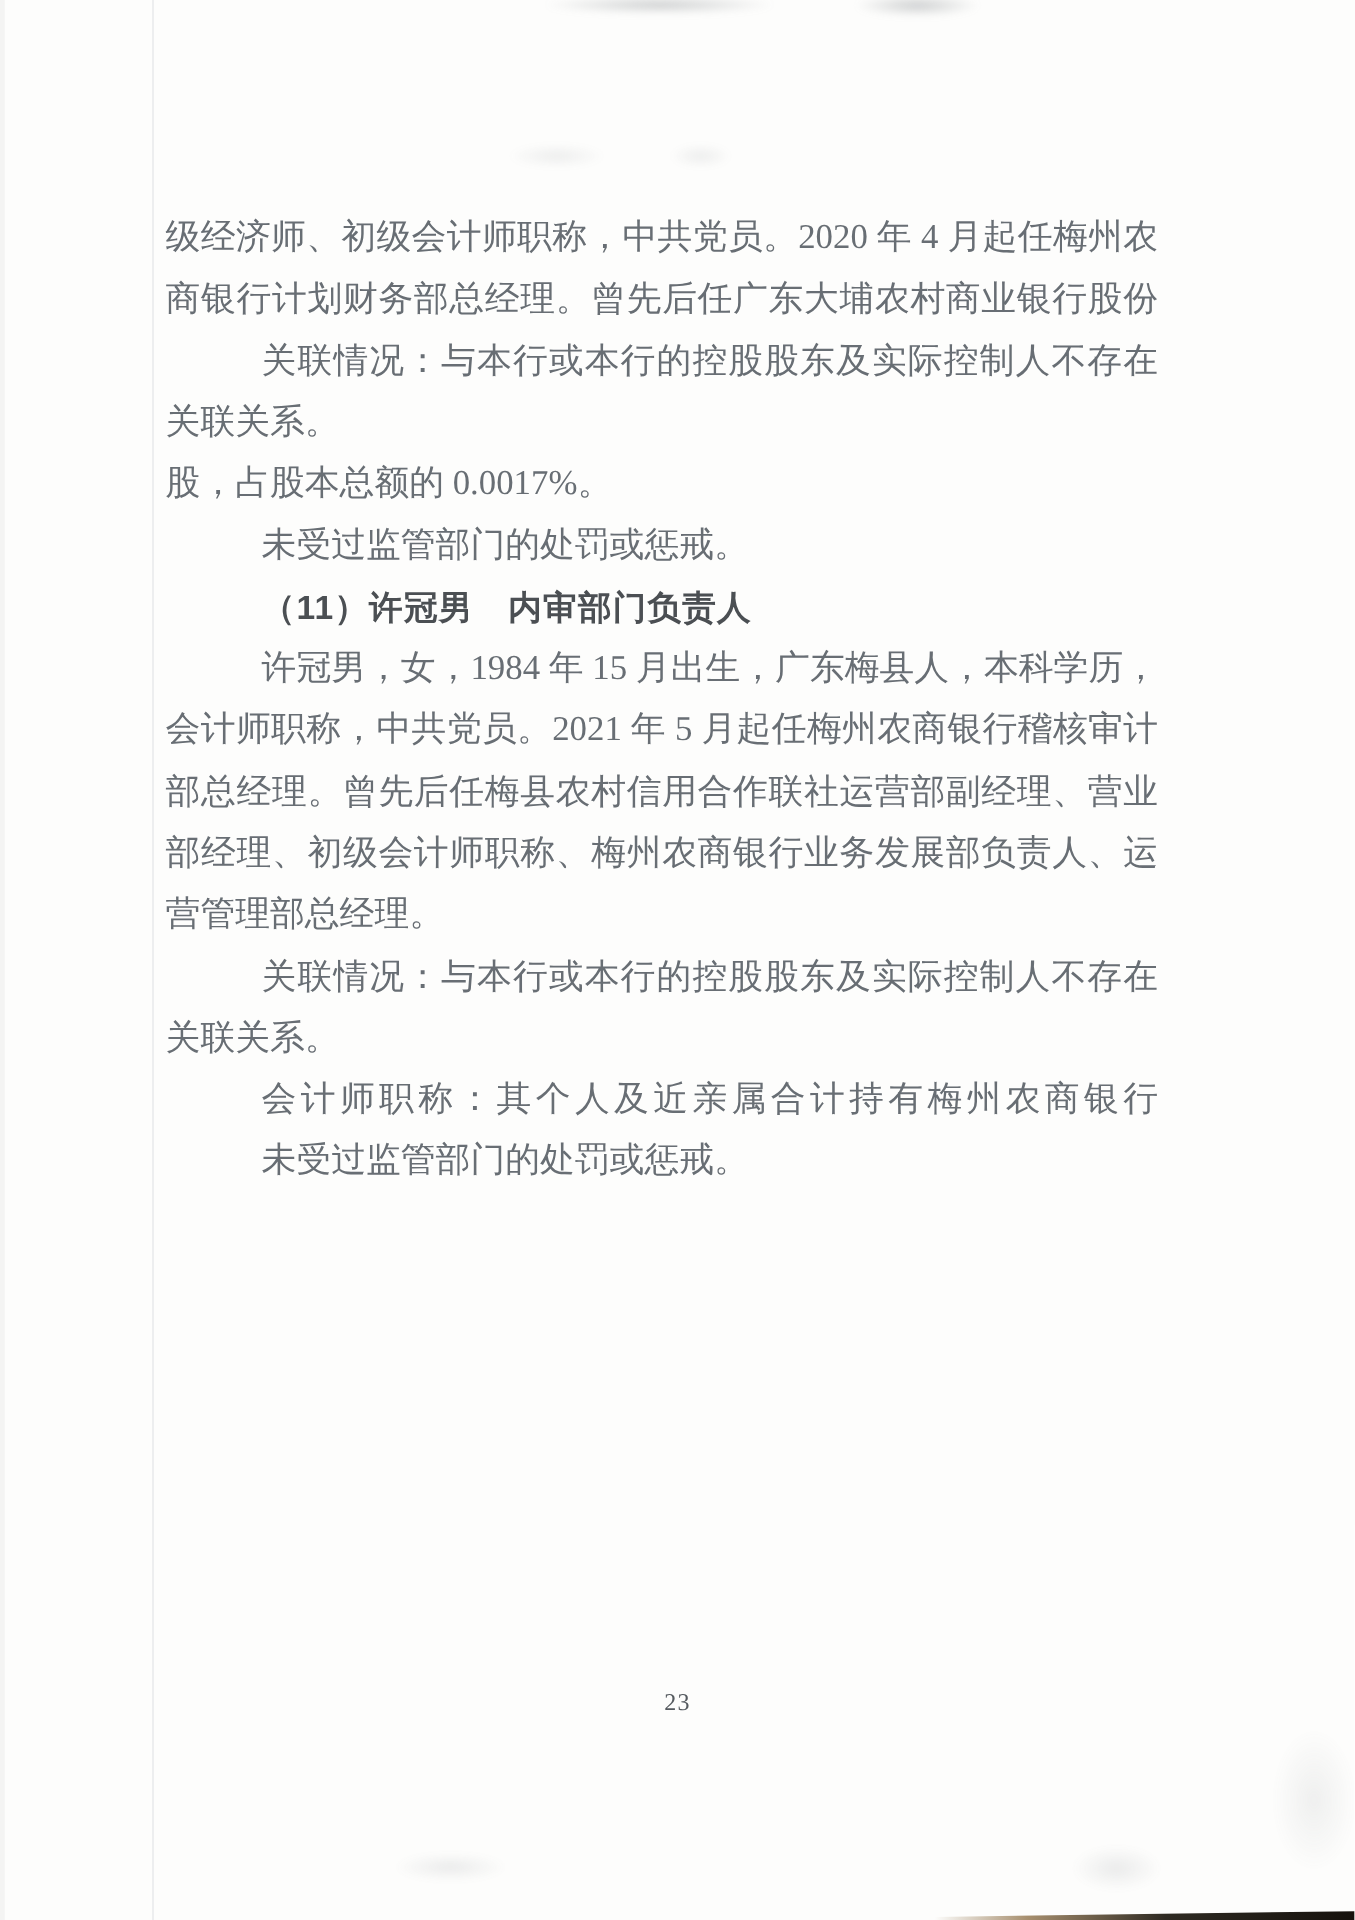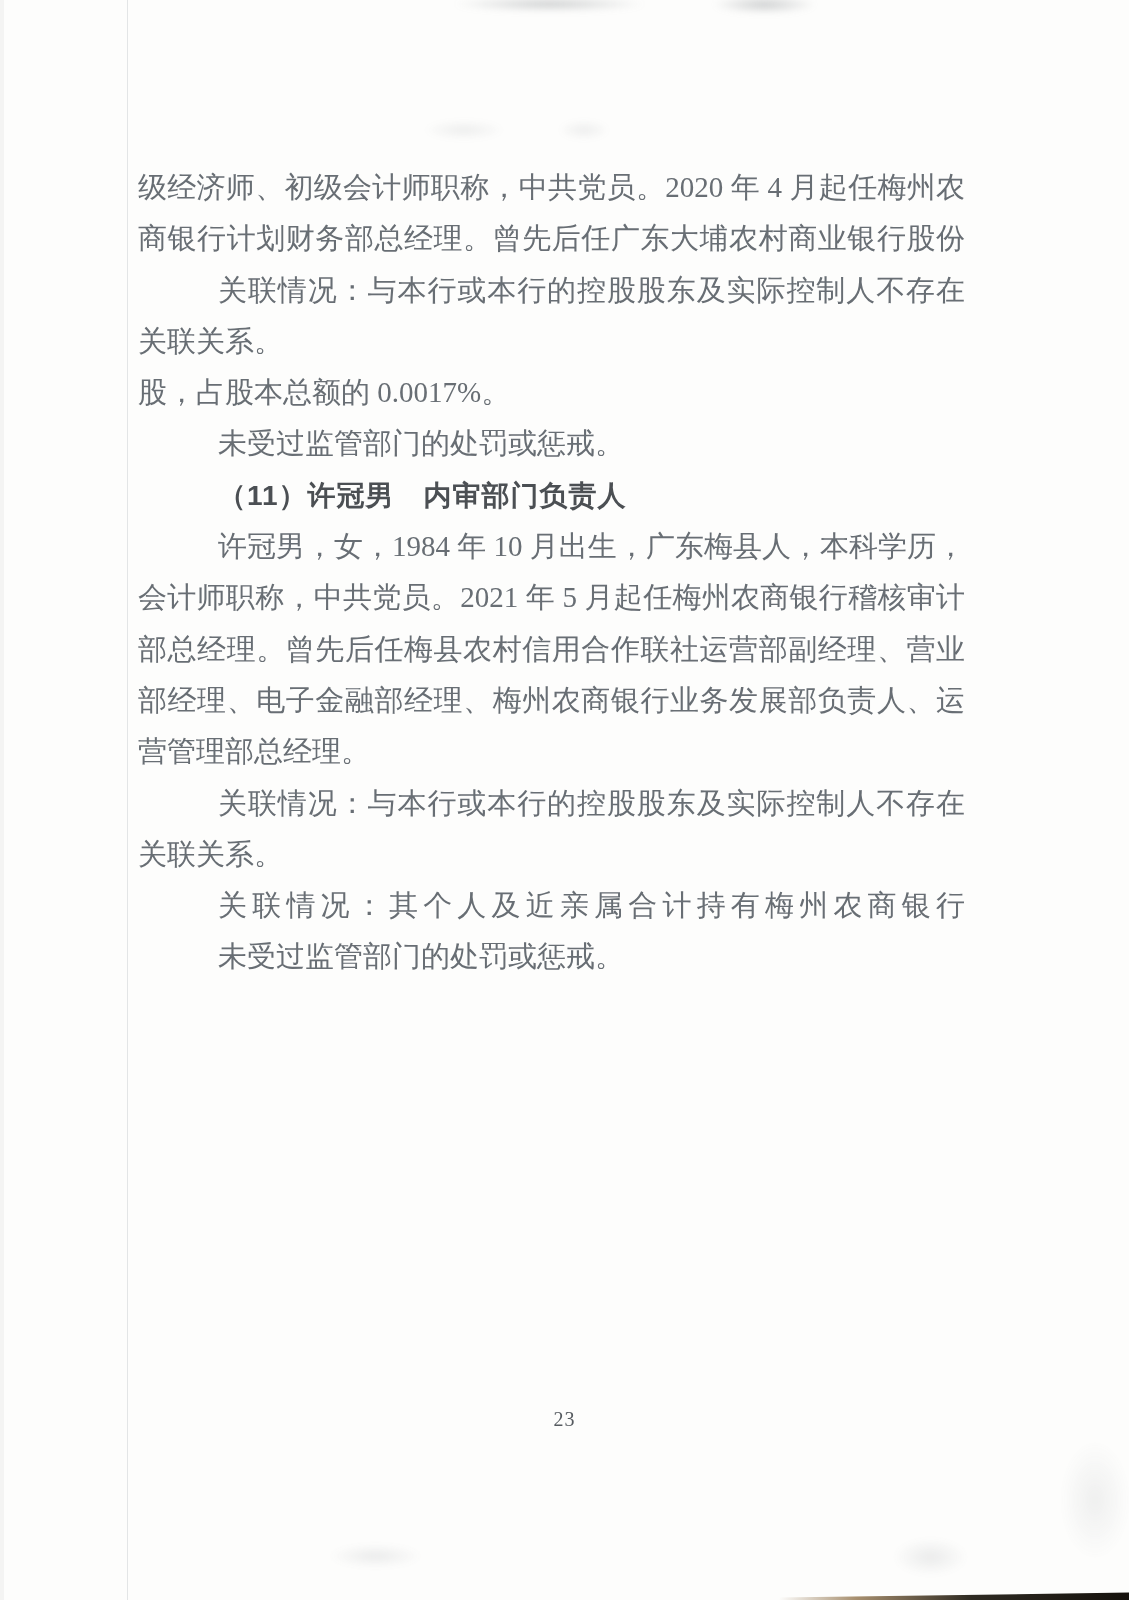--- a/index.html
+++ b/index.html
@@ -26,21 +26,21 @@
     background: var(--color-scan_line);
     opacity: 0.75;
   }
   .edge-left-shade {
     position: absolute; left: 0; top: 0;
     width: 4px; height: 100%;
     background: rgba(0,0,0,0.035);
   }
   .content {
     position: absolute;
-    left: 138px; top: 162px;
+    left: 138px; top: 173px;
     width: 827px;
     color: var(--color-ink);
     font-size: 29px;
   }
   .ln {
     height: 51.3px;
     line-height: 51.3px;
     overflow: visible;
   }
   .ln.justify { text-align: justify; text-align-last: justify; }
@@ -100,28 +100,28 @@
   <div class="smudge smudge-g"></div>
 
   <div class="content">
     <div class="ln justify">级经济师、初级会计师职称，中共党员。2020 年 4 月起任梅州农</div>
     <div class="ln justify">商银行计划财务部总经理。曾先后任广东大埔农村商业银行股份</div>
     <div class="ln indent justify">关联情况：与本行或本行的控股股东及实际控制人不存在</div>
     <div class="ln">关联关系。</div>
     <div class="ln">股，占股本总额的 0.0017%。</div>
     <div class="ln indent">未受过监管部门的处罚或惩戒。</div>
     <div class="ln indent heading">（11）许冠男　内审部门负责人</div>
-    <div class="ln indent justify">许冠男，女，1984 年 10 月出生，广东梅县人，本科学历，</div>
+    <div class="ln indent justify">许冠男，女，1984 年 15 月出生，广东梅县人，本科学历，</div>
     <div class="ln justify">会计师职称，中共党员。2021 年 5 月起任梅州农商银行稽核审计</div>
     <div class="ln justify">部总经理。曾先后任梅县农村信用合作联社运营部副经理、营业</div>
-    <div class="ln justify">部经理、电子金融部经理、梅州农商银行业务发展部负责人、运</div>
+    <div class="ln justify">部经理、初级会计师职称、梅州农商银行业务发展部负责人、运</div>
     <div class="ln">营管理部总经理。</div>
     <div class="ln indent justify">关联情况：与本行或本行的控股股东及实际控制人不存在</div>
     <div class="ln">关联关系。</div>
-    <div class="ln indent justify">关联情况：其个人及近亲属合计持有梅州农商银行</div>
+    <div class="ln indent justify">会计师职称：其个人及近亲属合计持有梅州农商银行</div>
     <div class="ln indent">未受过监管部门的处罚或惩戒。</div>
   </div>
 
   <div class="footer">23</div>
 
   <div class="bottom-wedge"></div>
 
 </div>
 
 </body></html>

